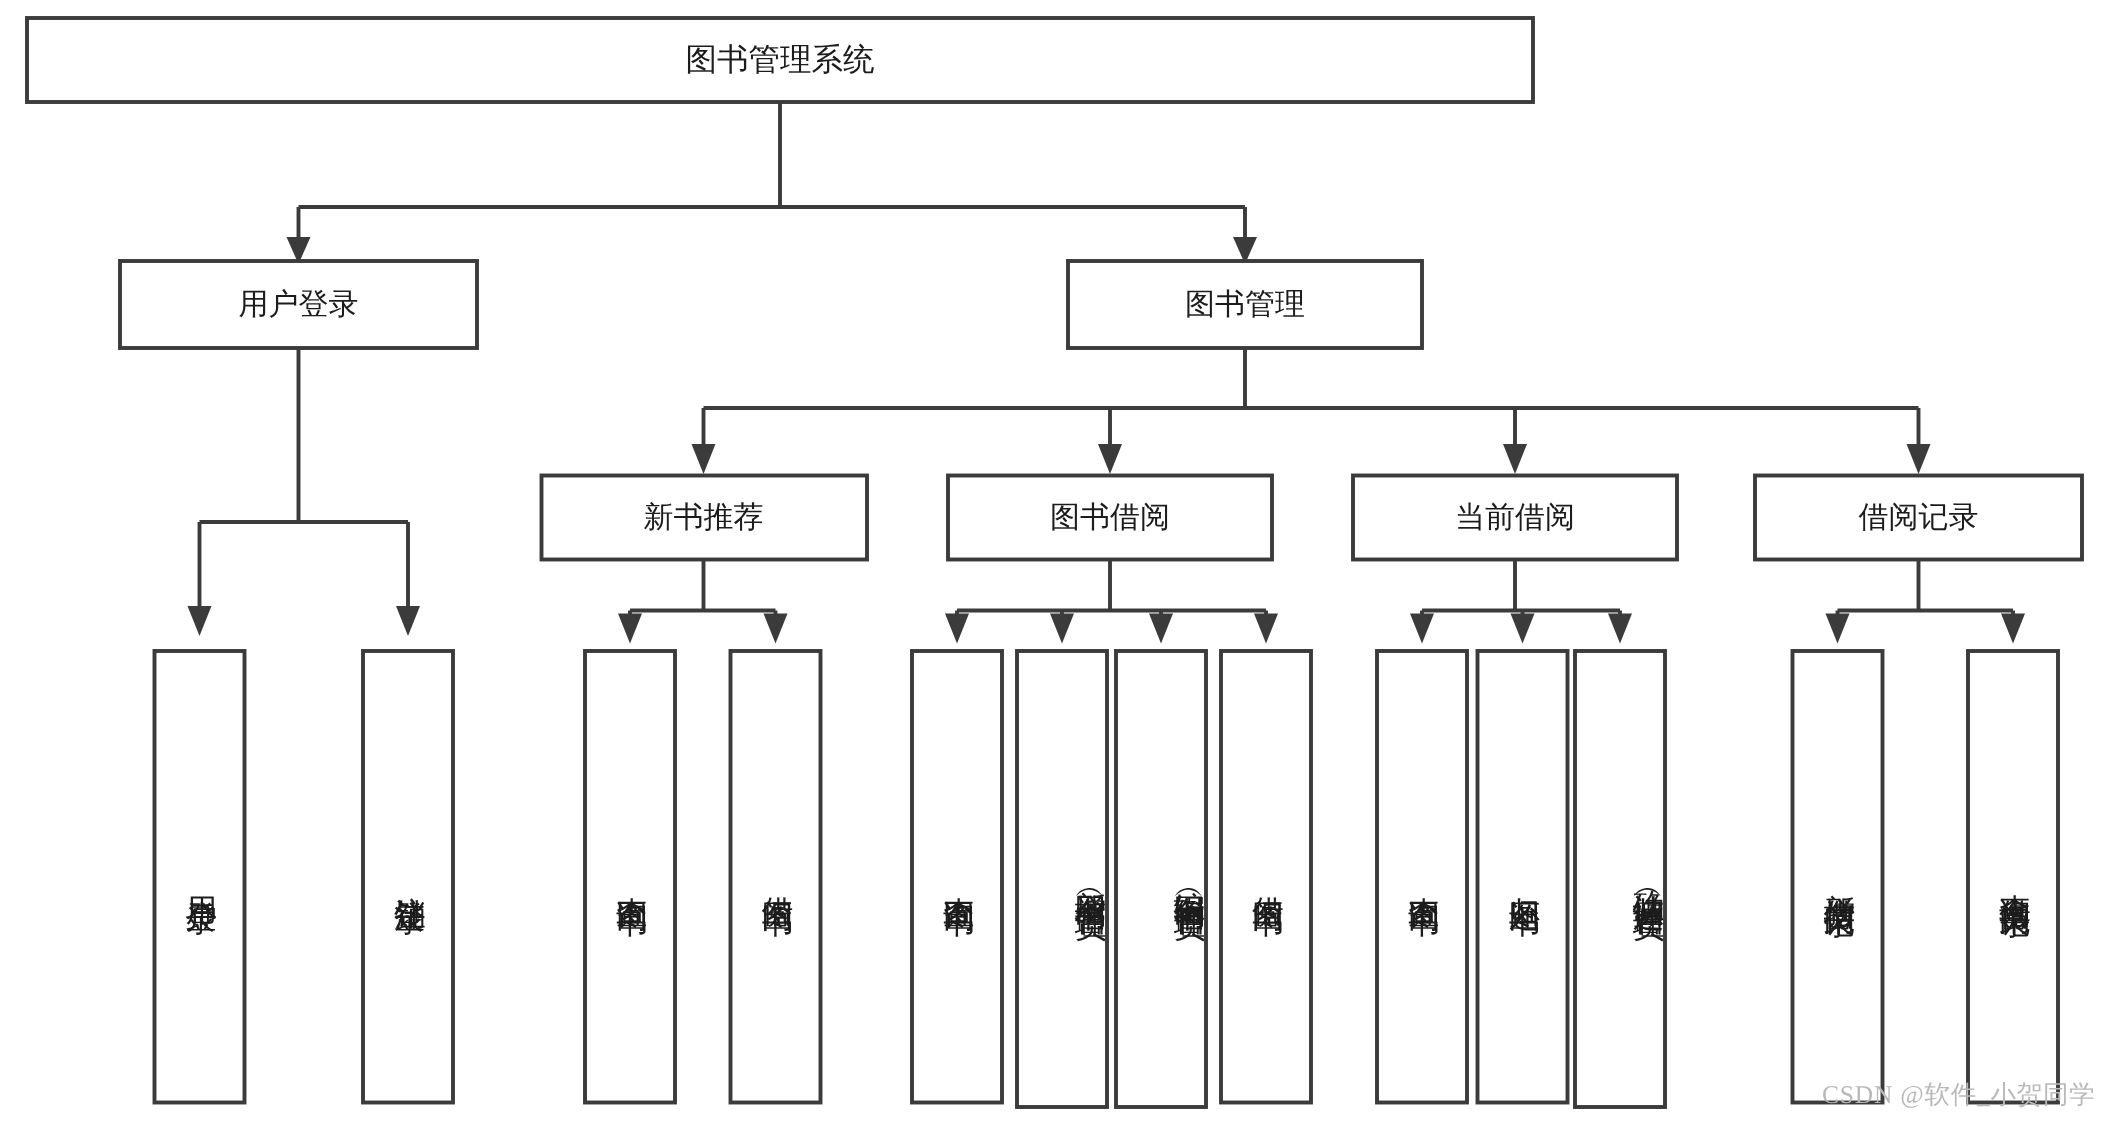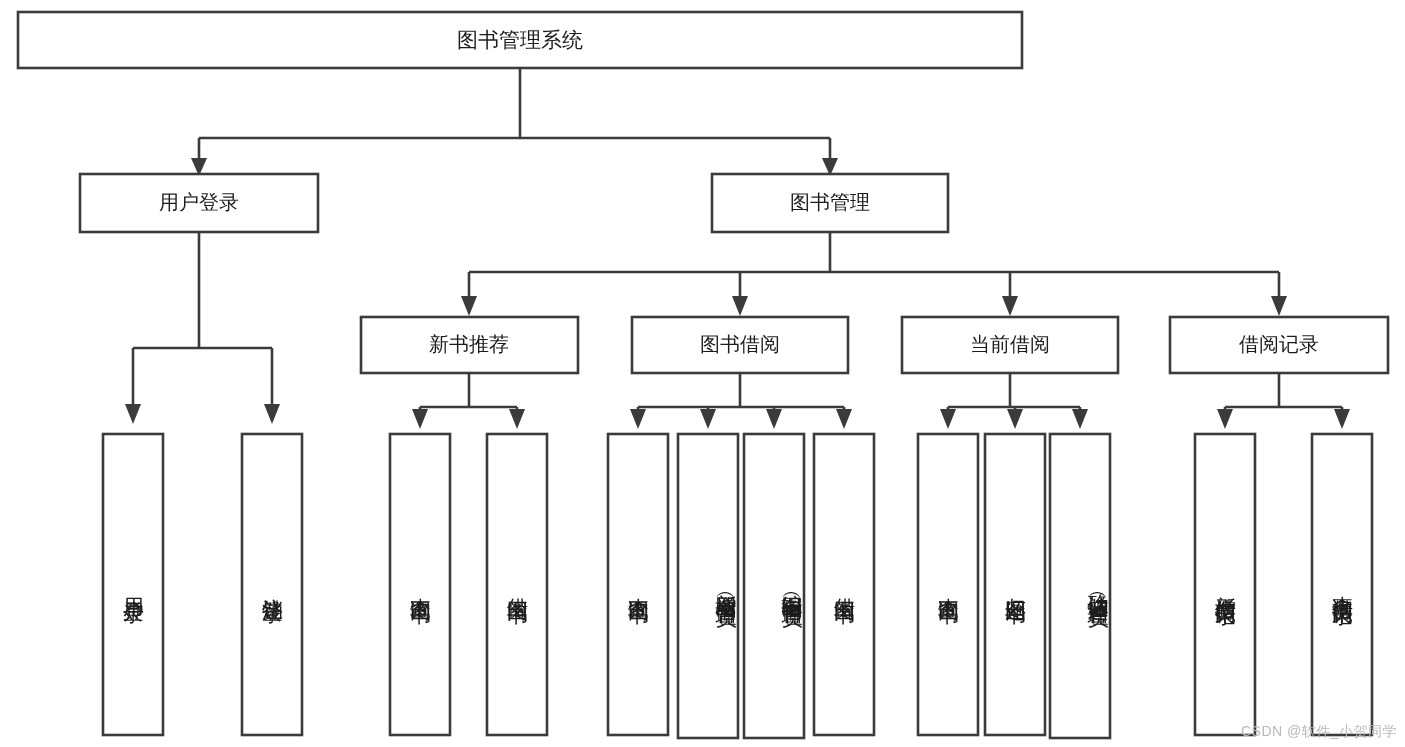--- a/index.html
+++ b/index.html
@@ -68,22 +68,22 @@
     display: flex;
     align-items: center;
     justify-content: center;
     text-align: center;
     pointer-events: none;
   }
   .watermark {
     position: absolute;
     right: 8px;
     bottom: 6px;
-    font-family: Liberation Sans, sans-serif;
-    font-size: 14px;
+    font-family: Liberation Serif, serif;
+    font-size: 17px;
     color: #b9b9b9;
     letter-spacing: 0.5px;
     white-space: nowrap;
   }
 </style>
 </head>
 <body>
 
 <div id="diagram-root">
 

